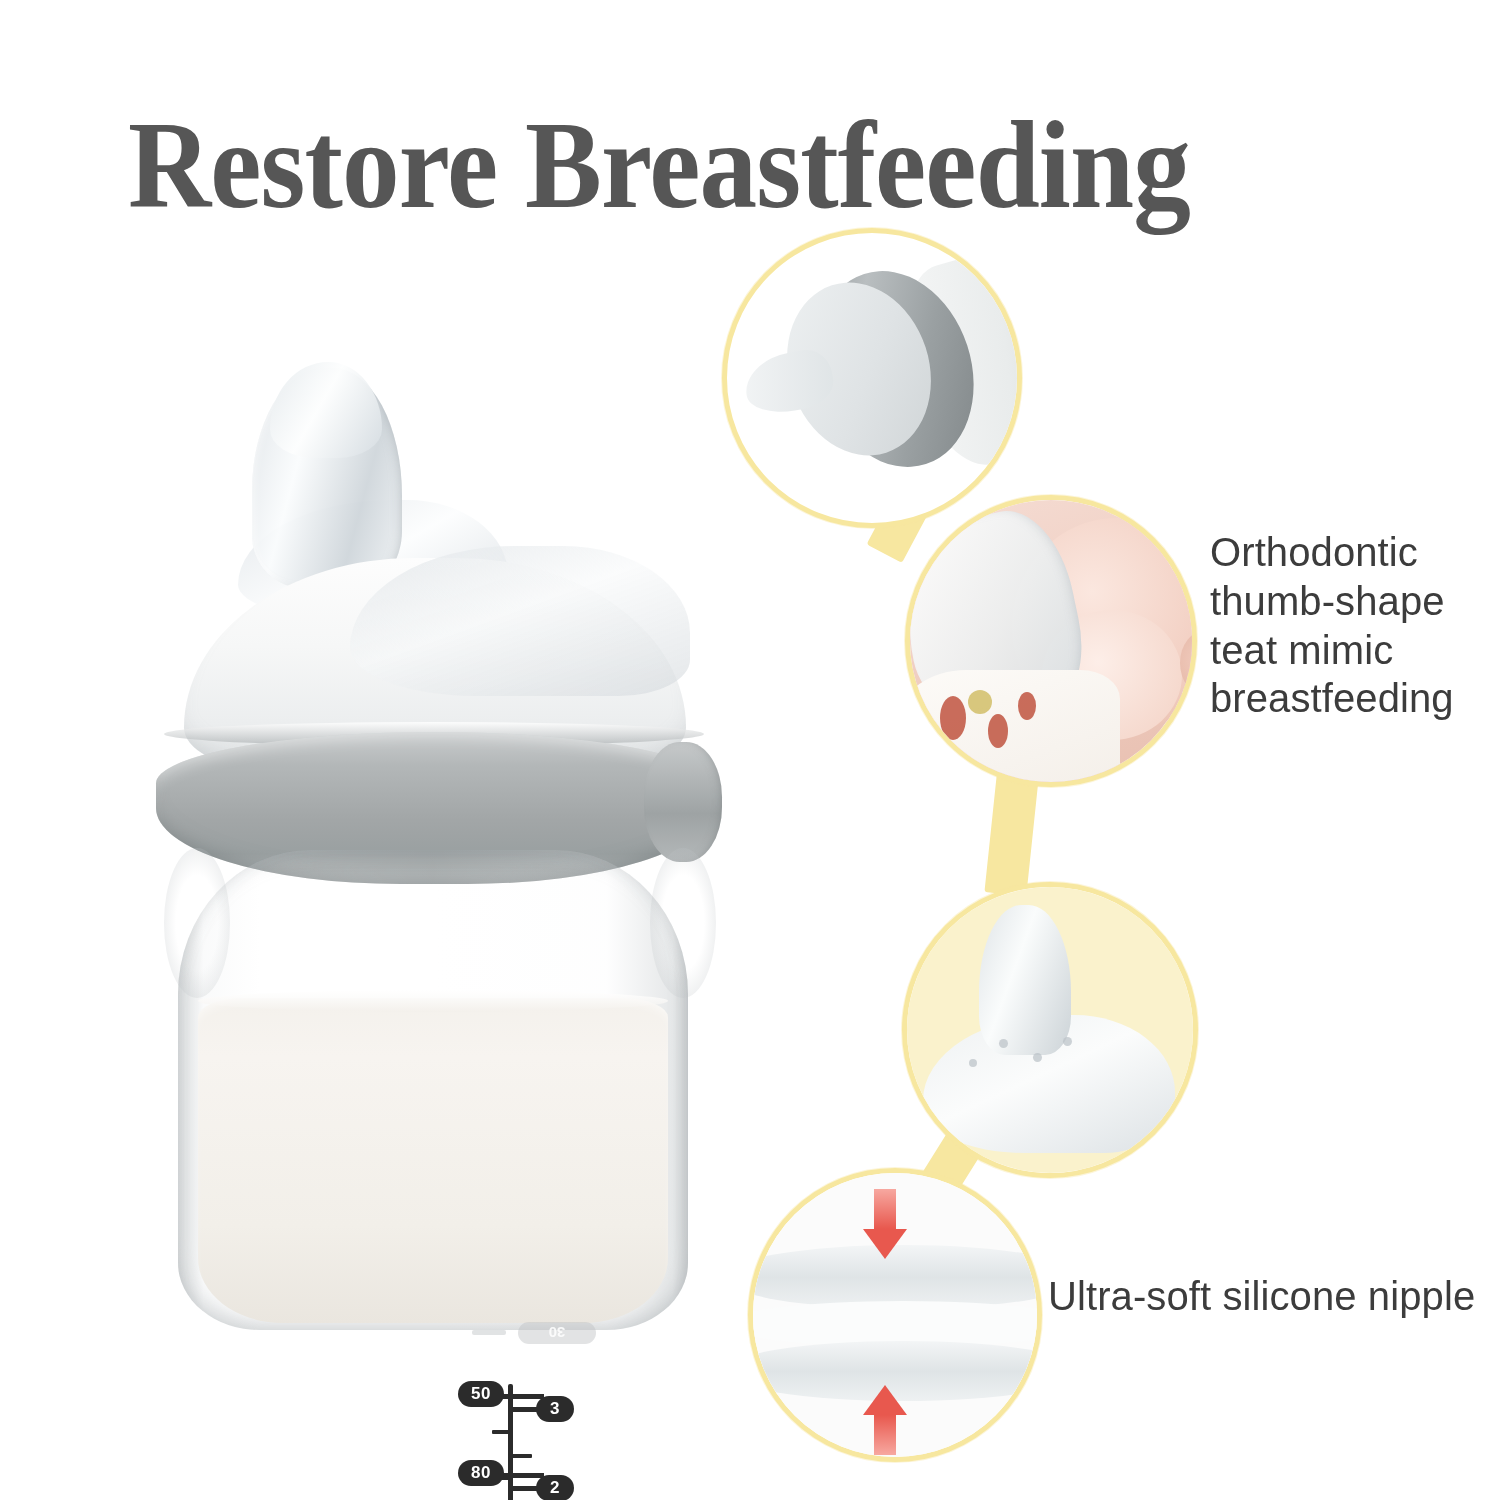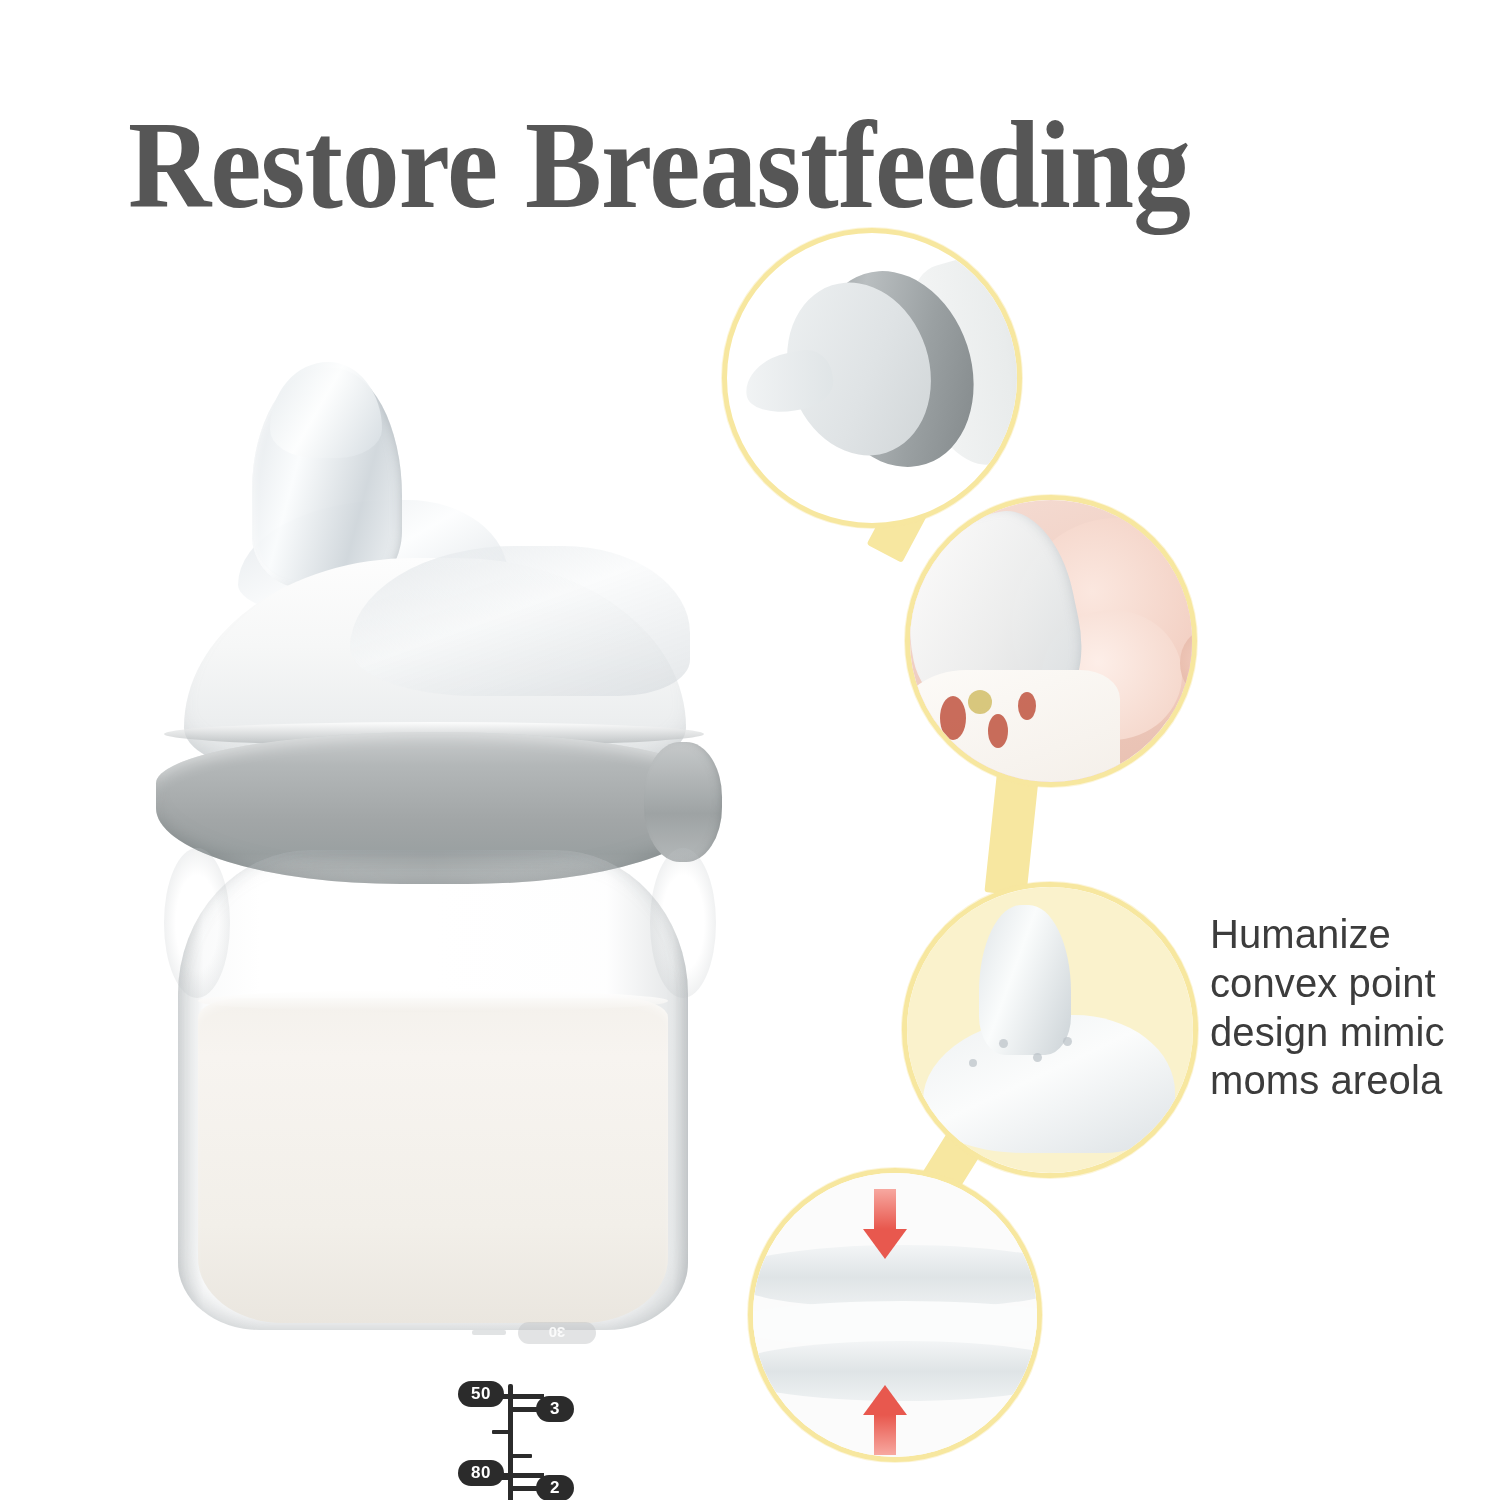--- a/index.html
+++ b/index.html
@@ -317,48 +317,49 @@
       <div class="cheek"></div>
       <div class="ear"></div>
       <div class="bottle-s"></div>
       <div class="cloth"></div>
       <div class="dot" style="left:30px;top:196px;width:26px;height:44px;"></div>
       <div class="dot" style="left:78px;top:214px;width:20px;height:34px;"></div>
       <div class="dot2" style="left:58px;top:190px;width:24px;height:24px;"></div>
       <div class="dot" style="left:108px;top:192px;width:18px;height:28px;"></div>
     </div>
   </div>
+  <div class="ftext" style="left:1210px;top:528px;">Orthodontic
+thumb-shape
+teat mimic
+breastfeeding</div>
 
   <div class="fcircle c3" style="left:902px;top:882px;width:286px;height:286px;">
     <div class="inner">
       <div class="bg"></div>
       <div class="skirt3"></div>
       <div class="teat3"></div>
       <div class="pt" style="left:92px;top:152px;width:9px;height:9px;"></div>
       <div class="pt" style="left:126px;top:166px;width:9px;height:9px;"></div>
       <div class="pt" style="left:156px;top:150px;width:9px;height:9px;"></div>
       <div class="pt" style="left:62px;top:172px;width:8px;height:8px;"></div>
     </div>
   </div>
-  <div class="ftext" style="left:1210px;top:910px;">Humanize
-convex point
-design mimic
-moms areola</div>
 
   <div class="fcircle c4" style="left:748px;top:1168px;width:284px;height:284px;">
     <div class="inner">
       <div class="bg"></div>
       <div class="strip" style="top:72px;height:64px;"></div>
       <div class="strip" style="top:128px;height:46px;background:#fbfcfc;"></div>
       <div class="strip" style="top:168px;height:60px;"></div>
 
       <div class="arrow" style="left:110px;top:16px;">
         <div class="shaft" style="height:40px;"></div>
         <div class="headd" style="border-left:22px solid transparent;border-right:22px solid transparent;border-top:30px solid #e8584e;"></div>
       </div>
       <div class="arrow" style="left:110px;top:212px;">
         <div class="headd" style="border-left:22px solid transparent;border-right:22px solid transparent;border-bottom:30px solid #e8584e;"></div>
         <div class="shaft" style="height:40px;background:linear-gradient(0deg,#f7a8a0,#e8584e);"></div>
       </div>
     </div>
   </div>
+  <div class="ftext" style="left:1048px;top:1272px;">Ultra-soft silicone nipple</div>
 
 </div>
 
 </body></html>

